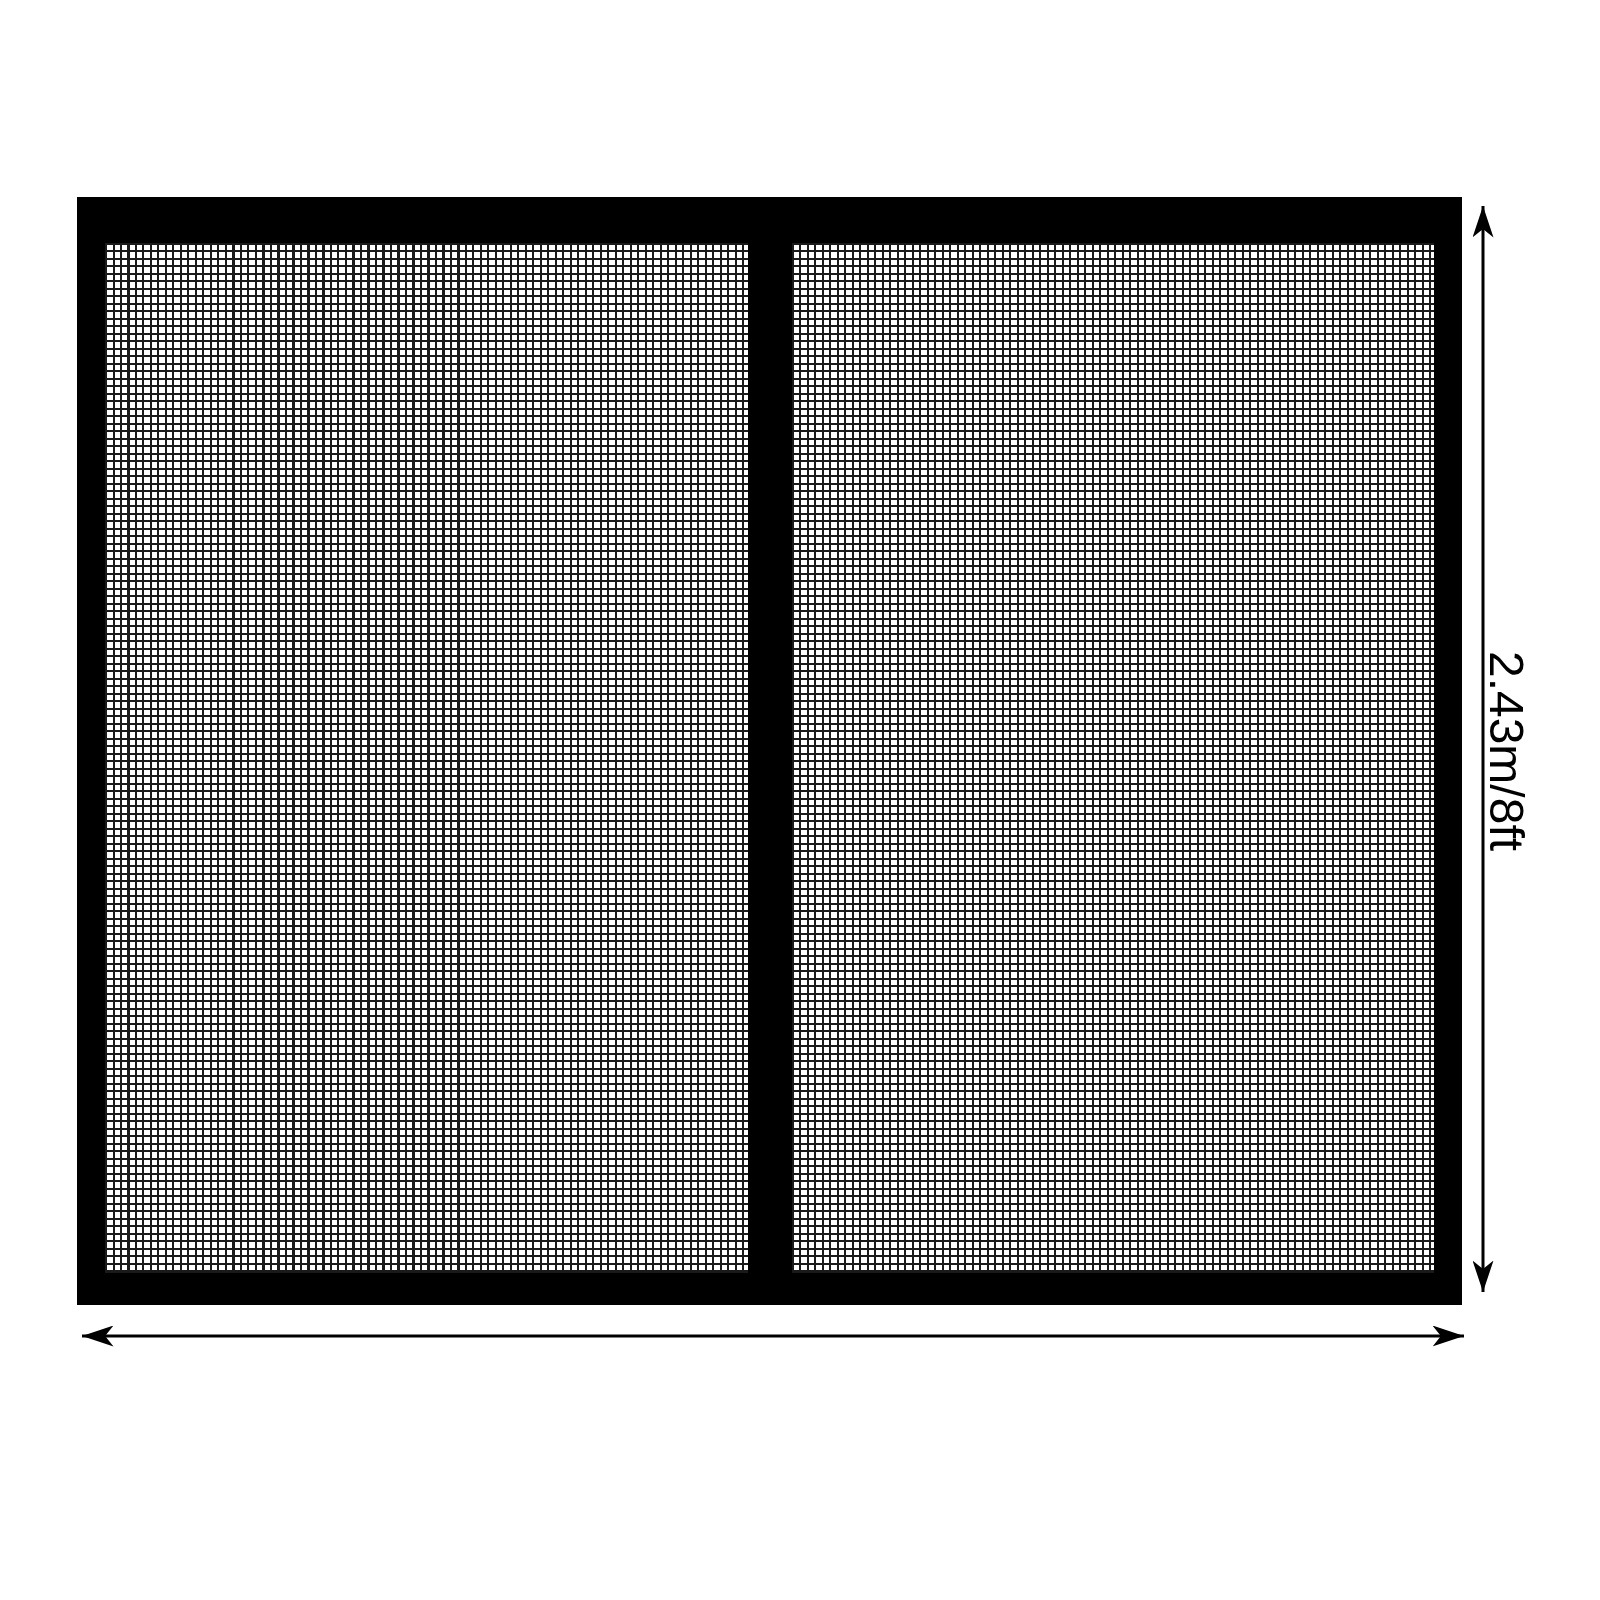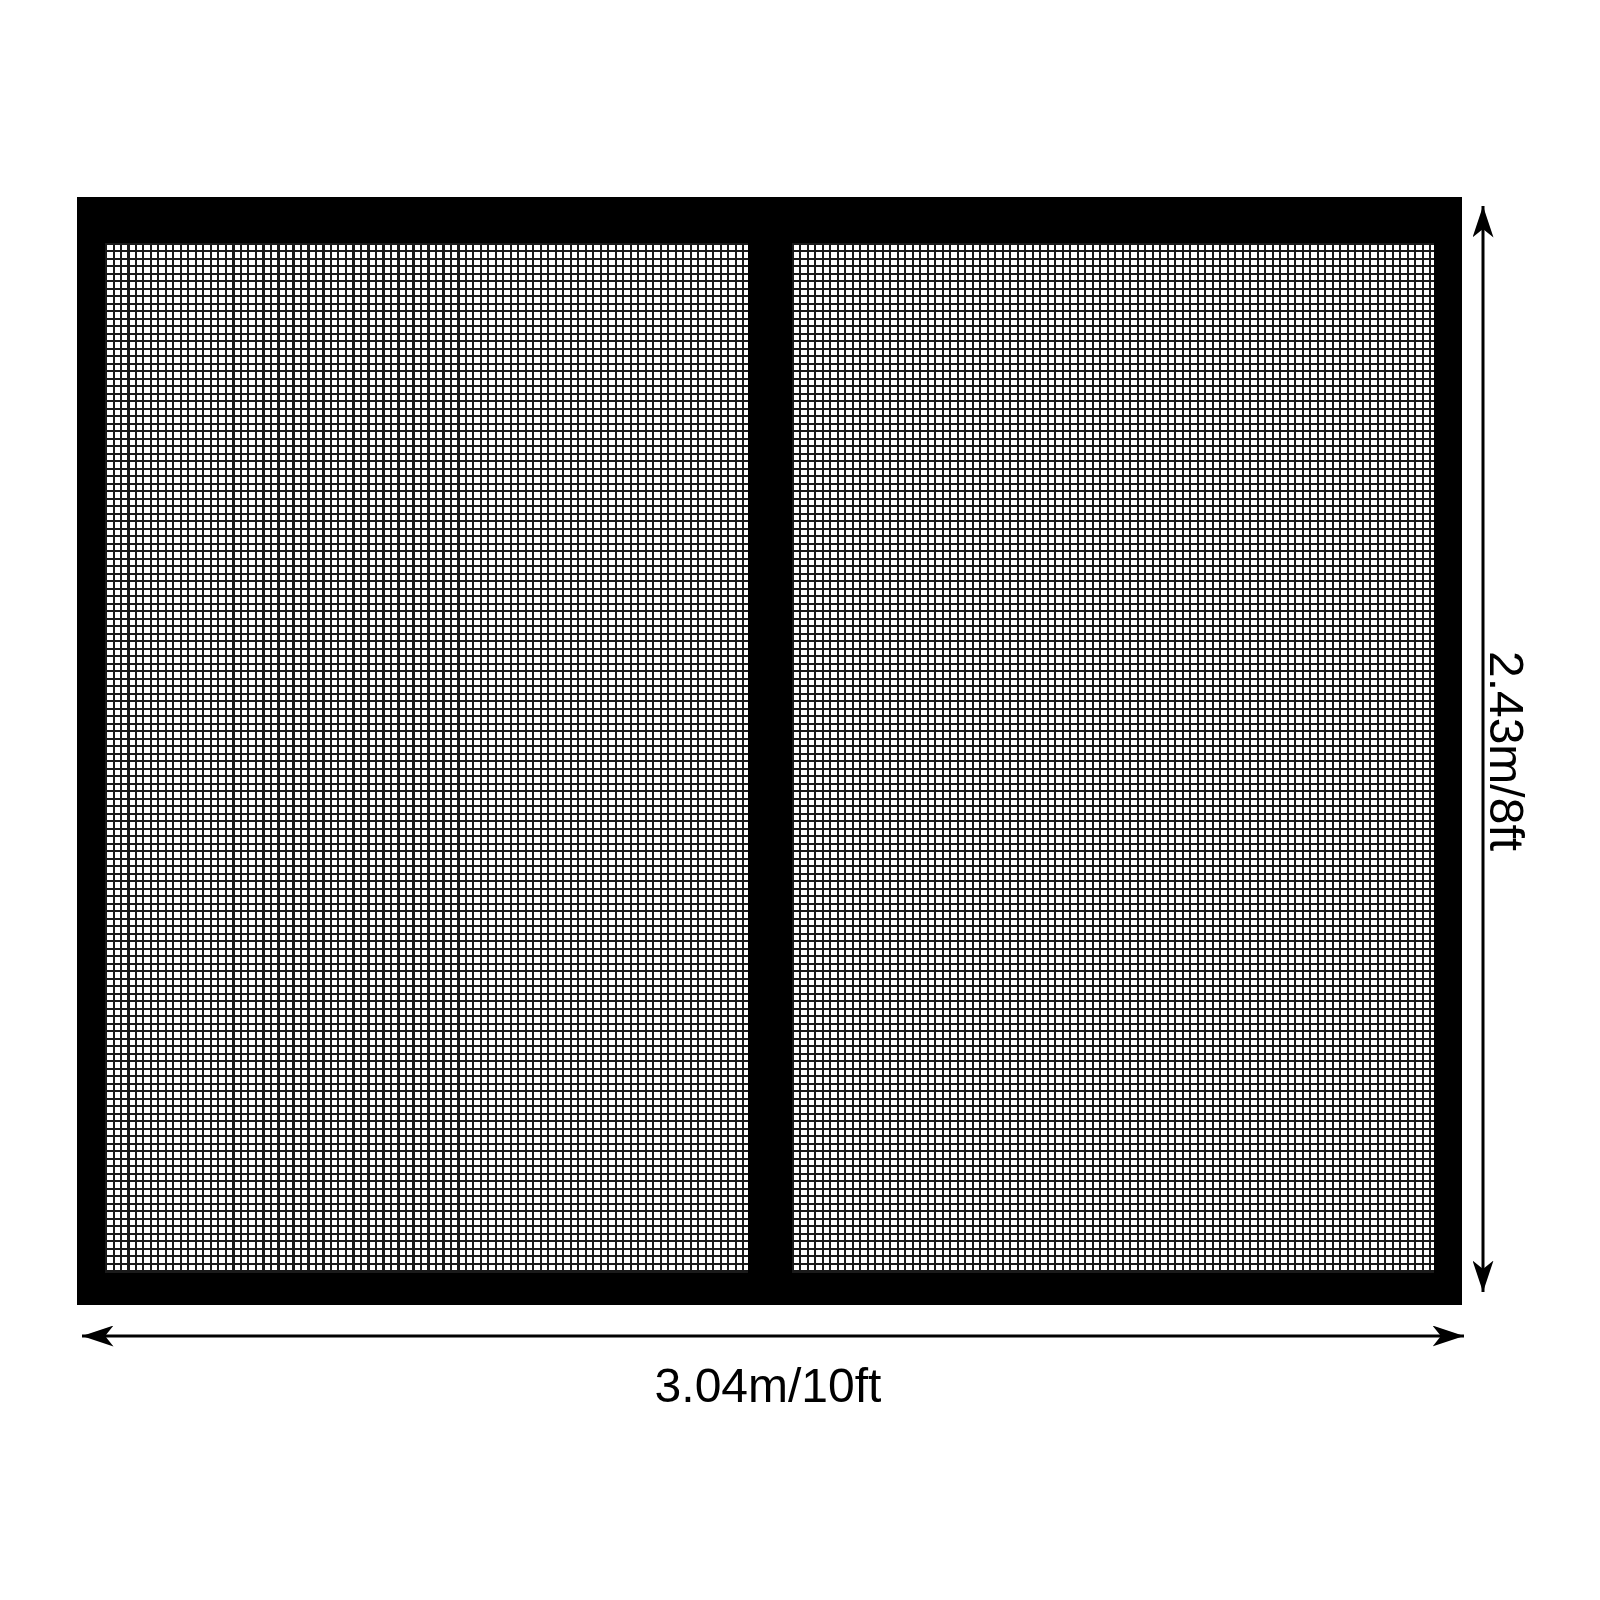--- a/index.html
+++ b/index.html
@@ -87,15 +87,14 @@
       <marker id="dimArrow" viewBox="0 0 12 8" refX="12" refY="4" markerWidth="10.5" markerHeight="7" orient="auto-start-reverse">
         <path class="arrowhead" d="M12,4 L0,0 L3.2,4 L0,8 Z"></path>
       </marker>
     </defs>
     <line x1="1483" y1="206" x2="1483" y2="1292" marker-start="url(#dimArrow)" marker-end="url(#dimArrow)"></line>
     <line x1="82" y1="1336" x2="1464" y2="1336" marker-start="url(#dimArrow)" marker-end="url(#dimArrow)"></line>
   </svg>
 
   <div class="dim-label height">2.43m/8ft</div>
 
-  <div class="dim-label width">3.04m/10ft</div>
 
 </div>
 
 </body></html>

